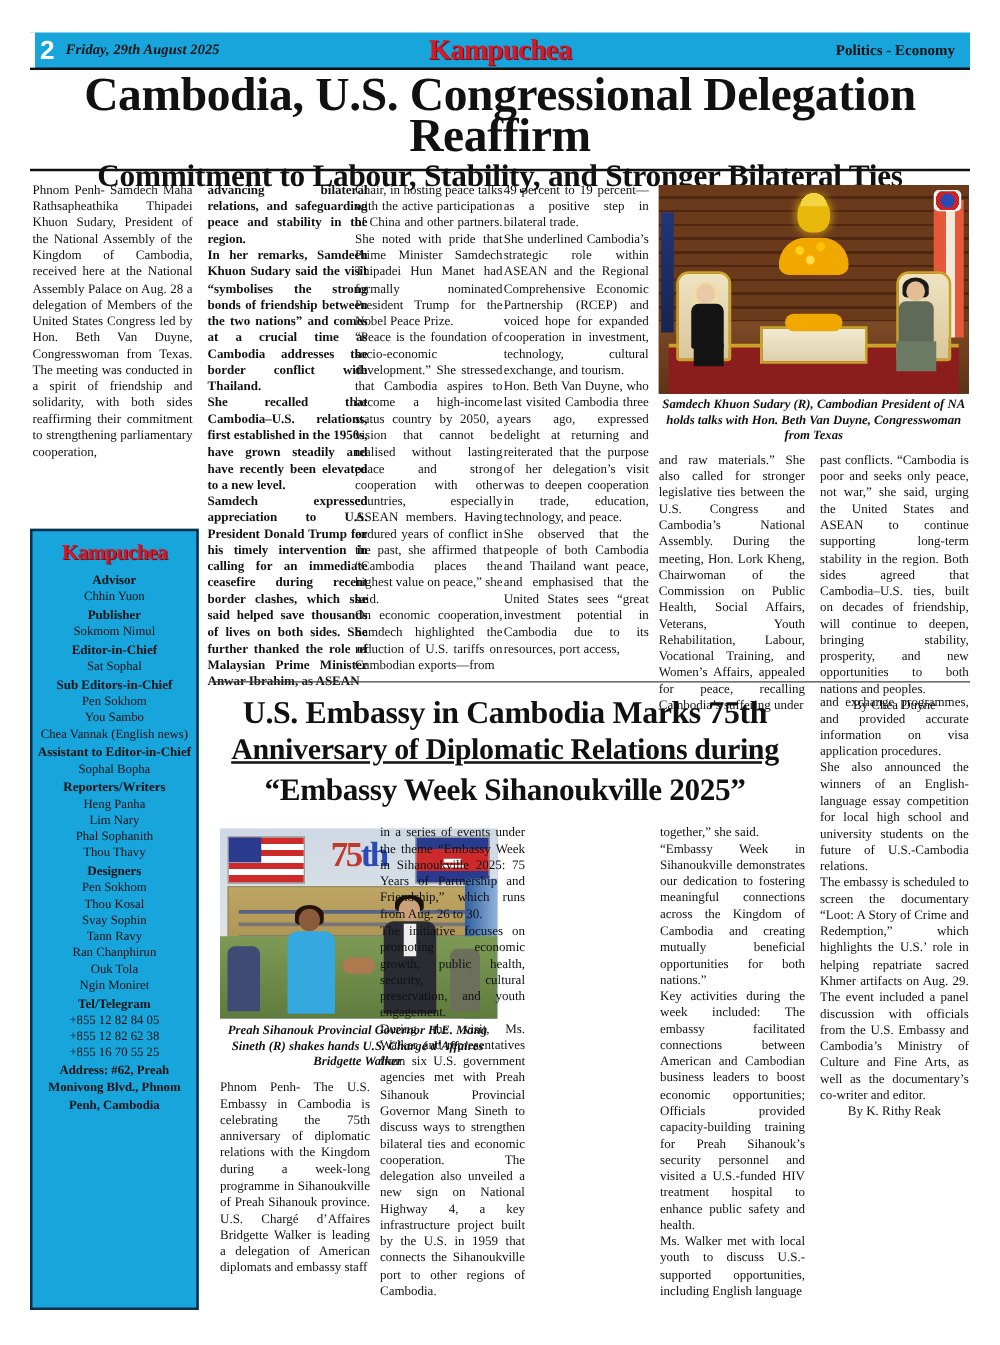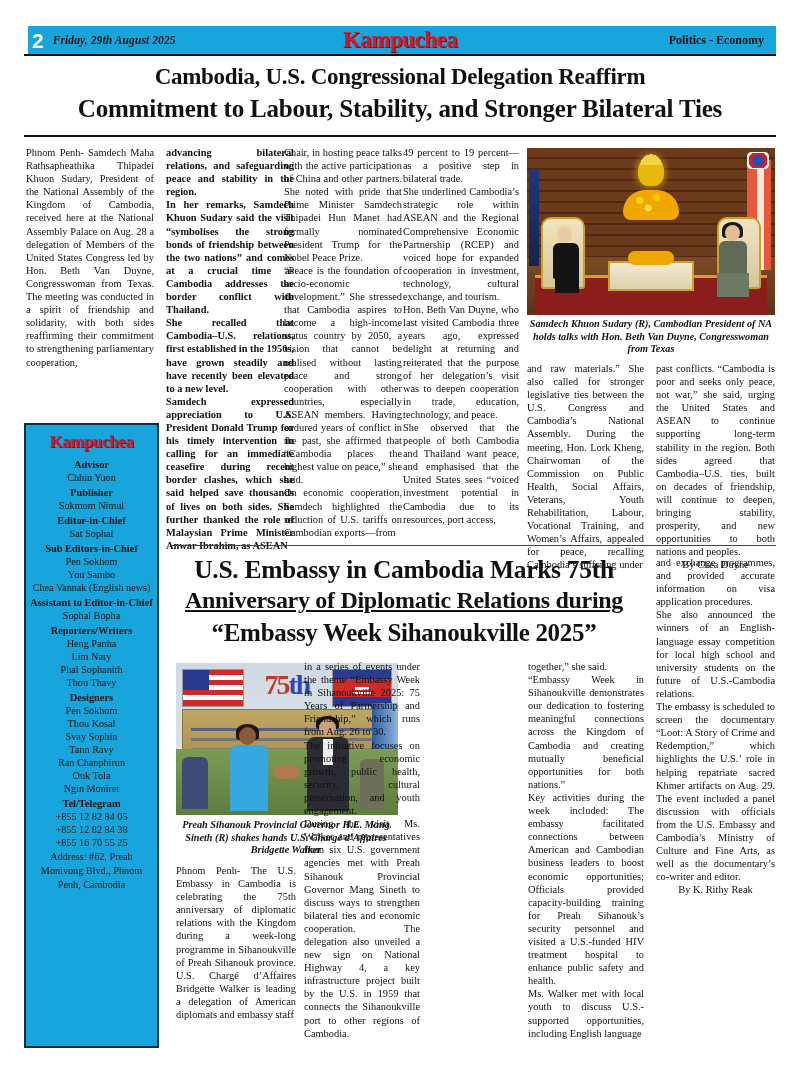--- a/index.html
+++ b/index.html
@@ -51,21 +51,21 @@
     font-family: "Liberation Serif", serif;
   }
 
   
   .a1-headline {
     position: absolute; left: 24px; top: 60px; width: 752px;
     text-align: center;
     font-weight: bold; color: #111;
     font-family: "Liberation Serif", serif;
   }
-  .a1-headline .l1 { font-size: 23px; line-height: 33px; letter-spacing: -.3px; }
+  .a1-headline .l1 { font-size: 38px; line-height: 33px; letter-spacing: -.3px; }
   .a1-headline .l2 { font-size: 25px; line-height: 31px; letter-spacing: -.2px; }
 
   .rule-under-h1 {
     position: absolute; left: 24px; top: 135px; width: 752px; height: 2px;
     background: #111;
   }
 
   
   .a1-col {
     position: absolute;
@@ -103,21 +103,21 @@
     padding-top: 5px;
     font-family: "Liberation Serif", serif;
   }
   .staff-brand {
     font-weight: bold; font-size: 17px; color: #D11A2A;
     text-shadow: 1px 1px 0 #7a0f18;
     margin: 2px 0 7px 0; letter-spacing: -.4px;
   }
   .staff-role { font-weight: bold; font-size: 10.4px; margin: 4px 0 1px; color:#111; }
   .staff-name { font-size: 10.2px; margin: 2px 0; color:#111; }
-  .staff-addr { font-size: 10.2px; margin: 2px 3px; color:#111; line-height: 14px;}
+  .staff-addr { font-size: 10.2px; margin: 2px 3px; color:#111; line-height: 14px; font-weight: bold;}
 
   
   .rule-a2 {
     position: absolute; left: 170px; top: 545px; width: 606px; height: 1px;
     background: #444;
   }
   .a2-headline {
     position: absolute; left: 168px; top: 554px; width: 472px;
     font-weight: bold; color: #111; text-align: center;
     font-family: "Liberation Serif", serif;
@@ -302,21 +302,21 @@
   <div class="a1-col a1-c3">
     <p class="pp">Chair, in hosting peace talks with the active participation of China and other partners. She noted with pride that Prime Minister Samdech Thipadei Hun Manet had formally nominated President Trump for the Nobel Peace Prize.</p>
     <p class="pp">“Peace is the foundation of socio-economic development.” She stressed that Cambodia aspires to become a high-income status country by 2050, a vision that cannot be realised without lasting peace and strong cooperation with other countries, especially ASEAN members. Having endured years of conflict in the past, she affirmed that “Cambodia places the highest value on peace,” she said.</p>
     <p class="pp">On economic cooperation, Samdech highlighted the reduction of U.S. tariffs on Cambodian exports—from</p>
   </div>
 
   <div class="a1-col a1-c4">
     <p class="pp">49 percent to 19 percent—as a positive step in bilateral trade.</p>
     <p class="pp">She underlined Cambodia’s strategic role within ASEAN and the Regional Comprehensive Economic Partnership (RCEP) and voiced hope for expanded cooperation in investment, technology, cultural exchange, and tourism.</p>
     <p class="pp">Hon. Beth Van Duyne, who last visited Cambodia three years ago, expressed delight at returning and reiterated that the purpose of her delegation’s visit was to deepen cooperation in trade, education, technology, and peace.</p>
-    <p class="pp">She observed that the people of both Cambodia and Thailand want peace, and emphasised that the United States sees “voiced investment potential in Cambodia due to its resources, port access,</p>
+    <p class="pp">She observed that the people of both Cambodia and Thailand want peace, and emphasised that the United States sees “great investment potential in Cambodia due to its resources, port access,</p>
   </div>
 
   <div class="a1-photo">
     <div class="ph1-wall"></div>
     <div class="ph1-emblem"></div>
     <div class="ph1-flowers"></div>
     <div class="ph1-floor"></div>
     <div class="ph1-carpet"></div>
     <div class="ph1-flagL"></div>
     <div class="ph1-flagR"></div>
@@ -372,21 +372,21 @@
         <div class="staff-role">Designers</div>
         <div class="staff-name">Pen Sokhom</div>
         <div class="staff-name">Thou Kosal</div>
         <div class="staff-name">Svay Sophin</div>
         <div class="staff-name">Tann Ravy</div>
         <div class="staff-name">Ran Chanphirun</div>
         <div class="staff-name">Ouk Tola</div>
         <div class="staff-name">Ngin Moniret</div>
         <div class="staff-role">Tel/Telegram</div>
         <div class="staff-name">+855 12 82 84 05</div>
-        <div class="staff-name">+855 12 82 84 38</div>
+        <div class="staff-name">+855 12 82 62 38</div>
         <div class="staff-name">+855 16 70 55 25</div>
       </div>
     <div class="staff-addr">Address: #62, Preah Monivong Blvd., Phnom Penh, Cambodia</div>
   </div>
 
   <div class="rule-a2"></div>
 
   <div class="a2-headline">
     <div class="h1">U.S. Embassy in Cambodia Marks 75th</div>
     <div class="h2">Anniversary of Diplomatic Relations during</div>

